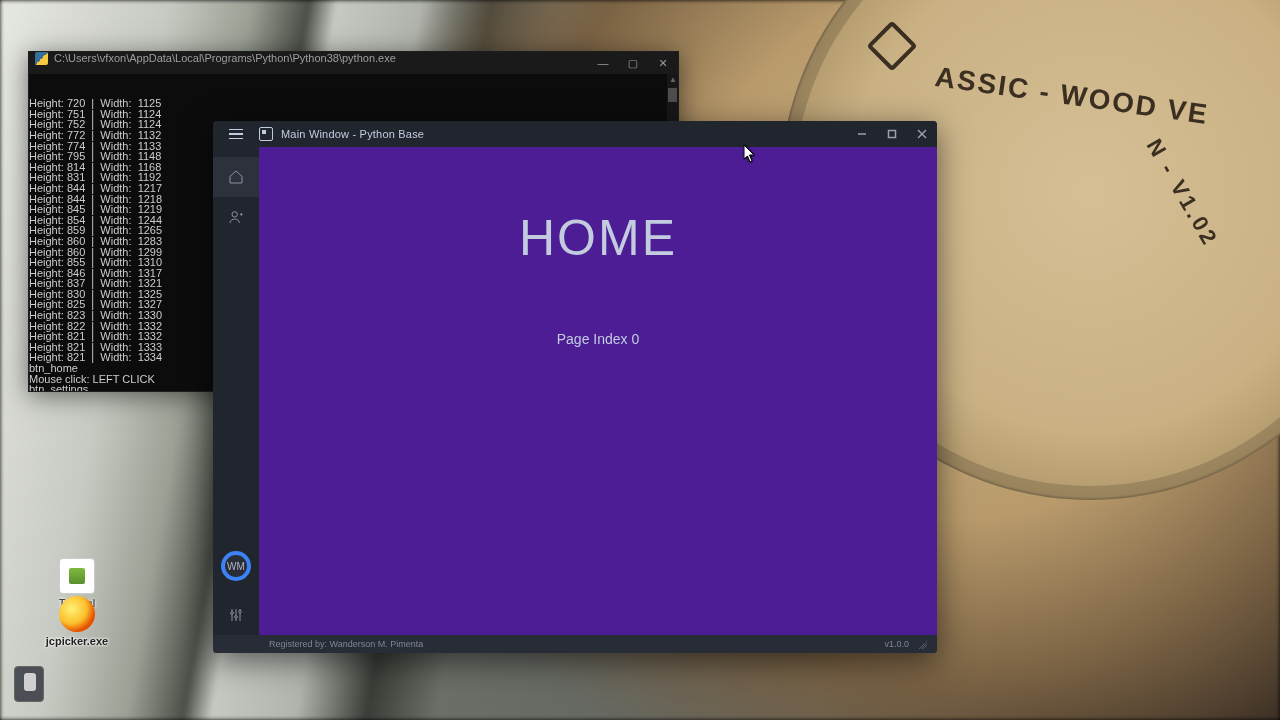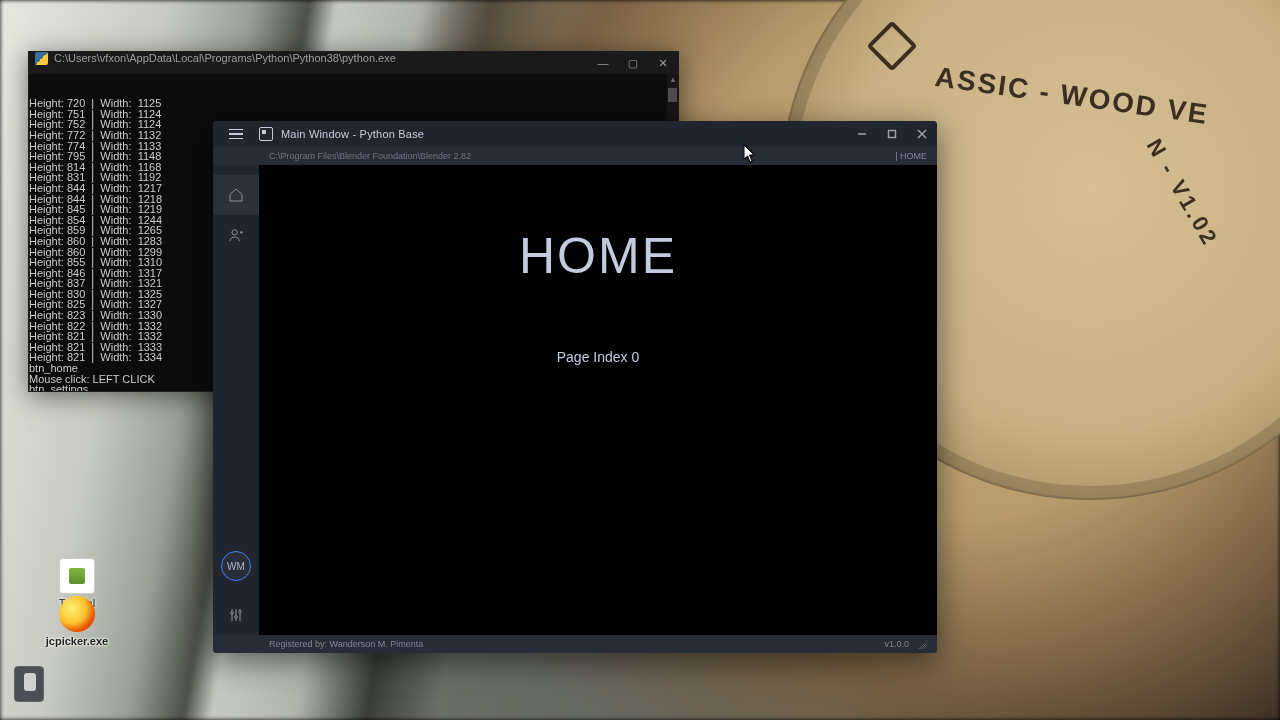--- a/index.html
+++ b/index.html
@@ -144,27 +144,27 @@
     padding-top:10px;
   }
   .sb-btn {
     width:46px;height:40px;display:flex;align-items:center;justify-content:center;
     color:#8b92a3;
   }
   .sb-btn svg{width:16px;height:16px;stroke:#8b92a3;stroke-width:1.5;fill:none;}
   .sb-btn.active{background:#2c313c;}
   .sb-spacer{flex:1;}
   .sb-avatar{
-    width:30px;height:30px;border-radius:50%;border:1px solid #3b82f6;
+    width:30px;height:30px;border-radius:50%;border:4px solid #3b82f6;
     background:#282d38;display:flex;align-items:center;justify-content:center;
     font-size:10px;color:#aeb5c4;margin-bottom:14px;
   }
 
   .pb-page {
-    flex:1; background:#000000;
+    flex:1; background:#4c1d95;
     display:flex; flex-direction:column; align-items:center;
     padding-top:62px;
   }
   .pb-h1 { font-size:50px; font-weight:400; color:#c3ccdf; letter-spacing:2px; }
   .pb-sub { margin-top:120px; font-size:14px; color:#c3ccdf; }
   .pb-idx { margin-top:64px; font-size:14px; color:#c3ccdf; }
 
   
   .pb-status {
     height:18px; background:#272c36; display:flex; align-items:center;
@@ -244,25 +244,20 @@
         </svg>
     </div>
     <div class="pb-winbtn close">
       <svg viewBox="0 0 10 10">
           <line x1="1" y1="1" x2="9" y2="9"></line>
           <line x1="9" y1="1" x2="1" y2="9"></line>
         </svg>
     </div>
   </div>
 
-  <div class="pb-pathbar">
-    <span>C:\Program Files\Blender Foundation\Blender 2.82</span>
-    <div class="spacer"></div>
-    <span class="pb-breadcrumb">| HOME</span>
-  </div>
 
   <div class="pb-main">
     <div class="pb-sidebar">
       <div class="sb-btn active">
         <svg viewBox="0 0 24 24">
             <path d="M3 11 L12 3 L21 11 V21 H3 Z"></path>
           </svg>
       </div>
       <div class="sb-btn">
         <svg viewBox="0 0 24 24">

